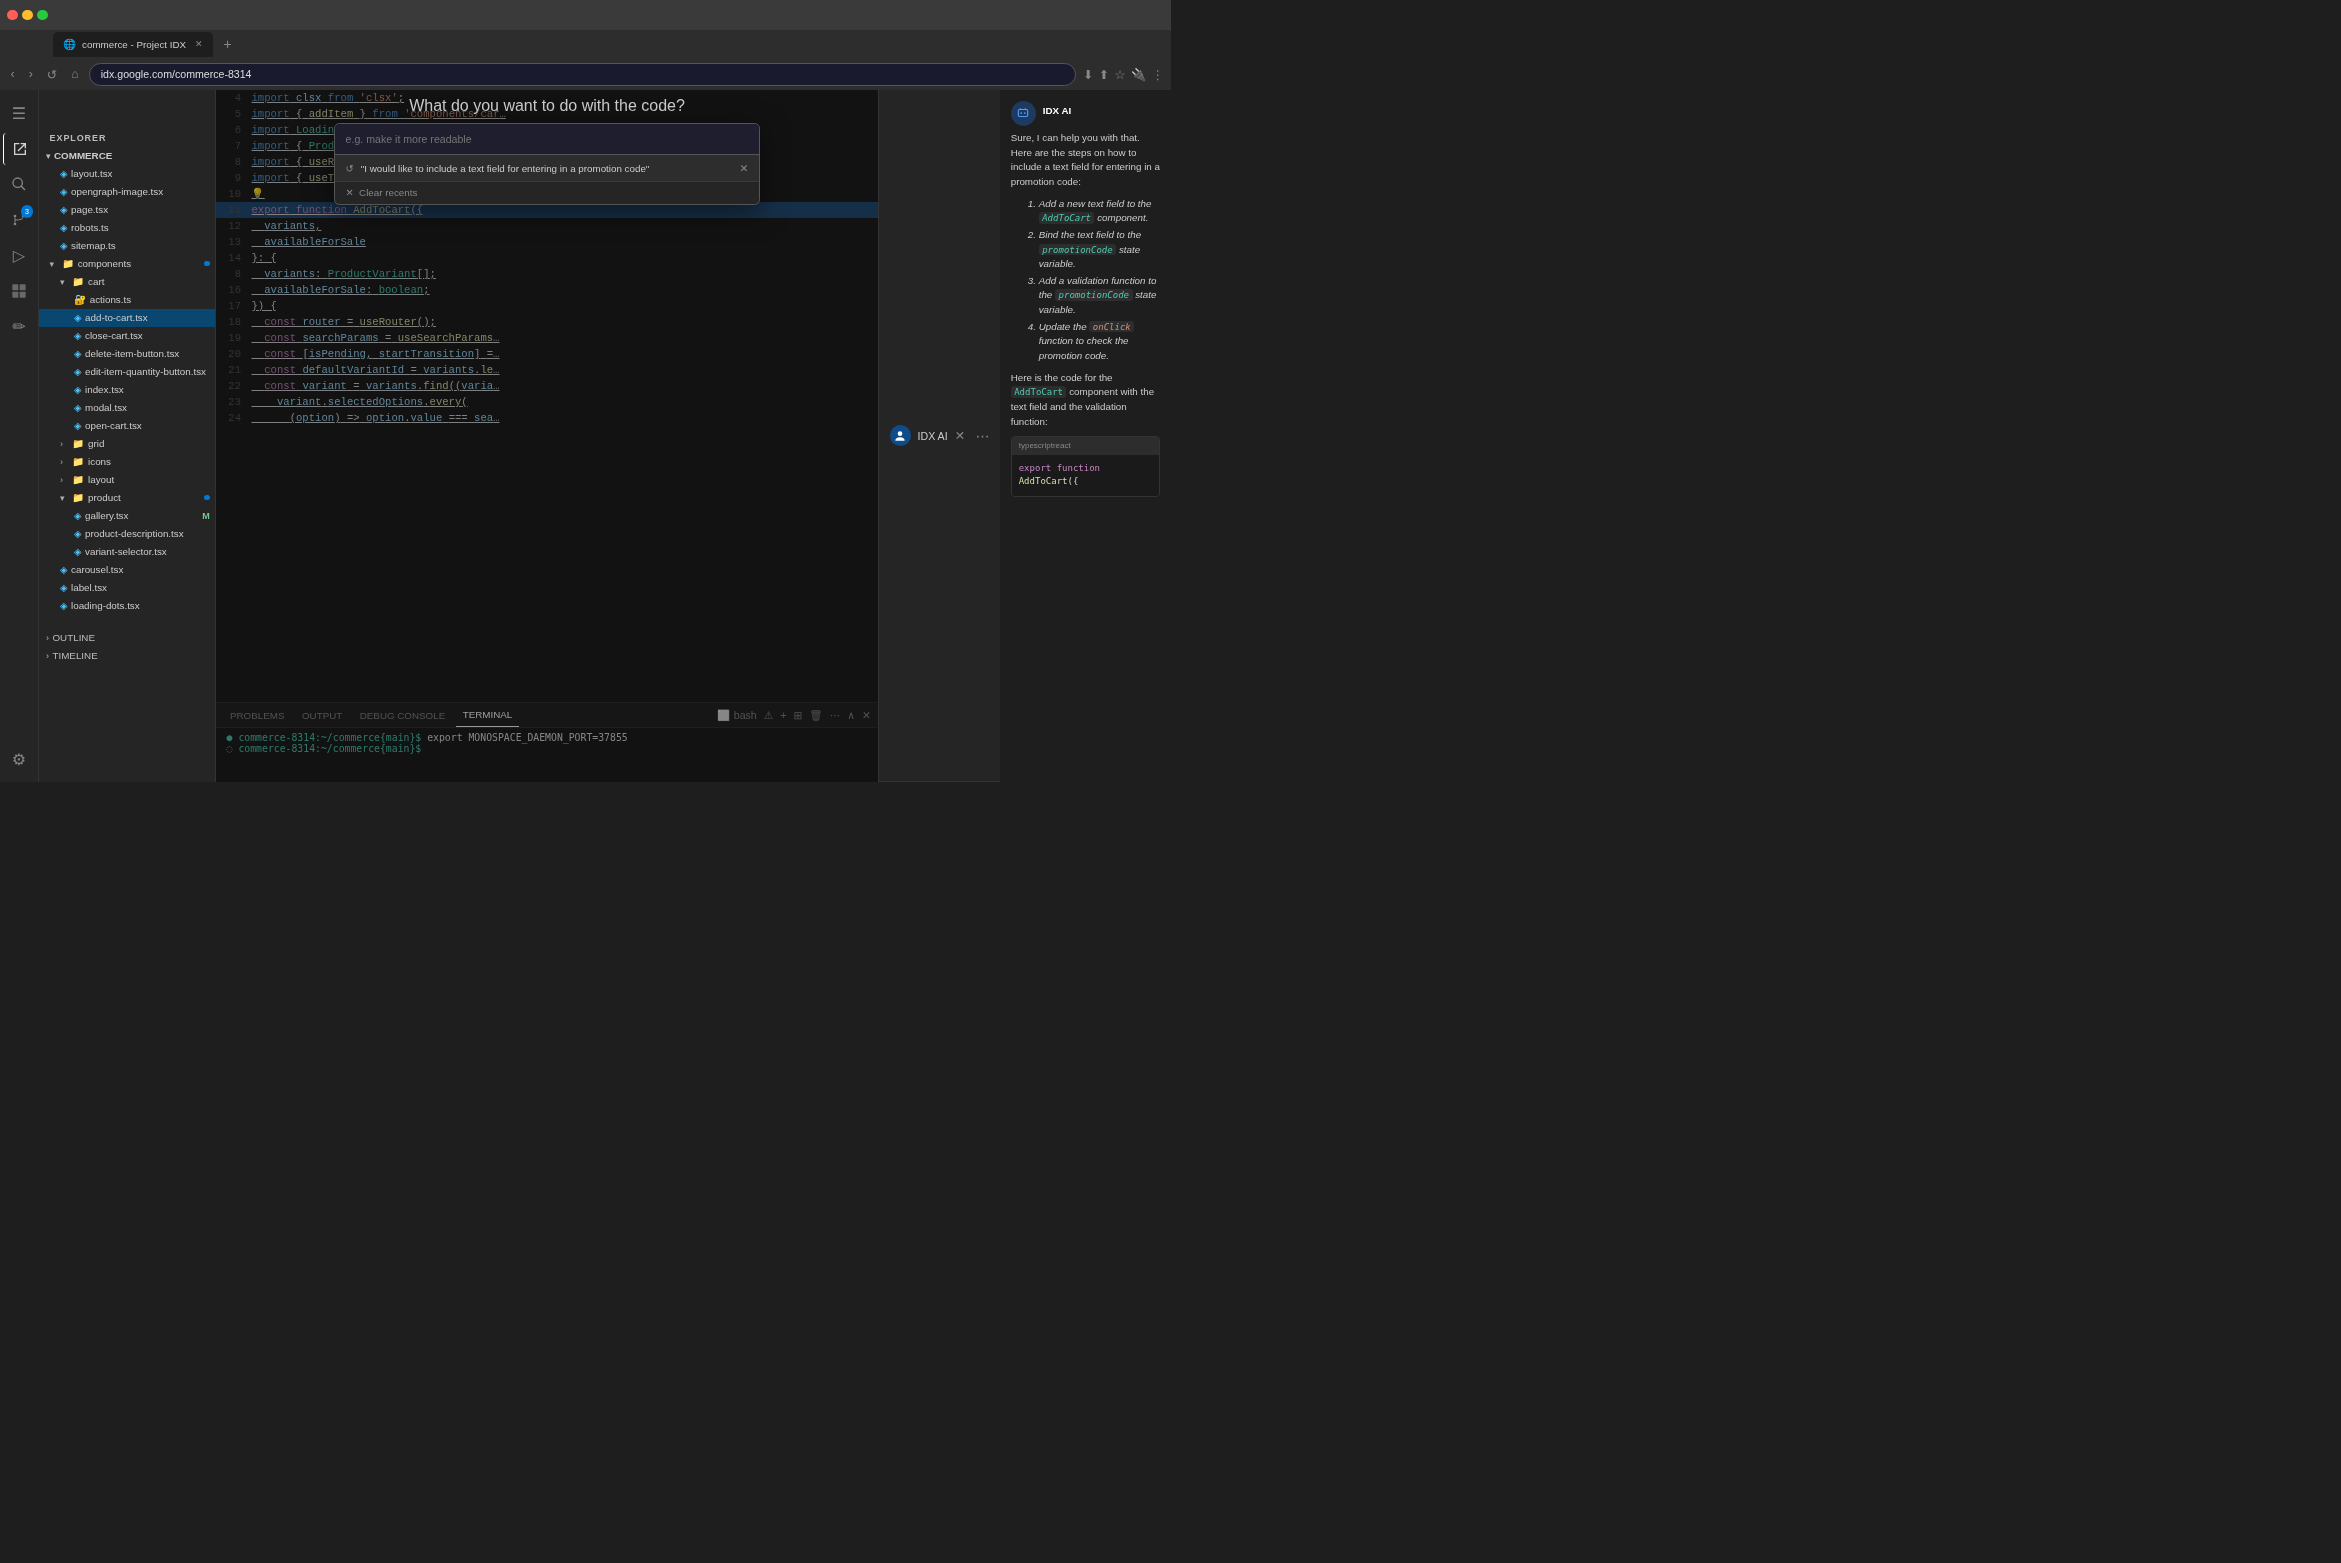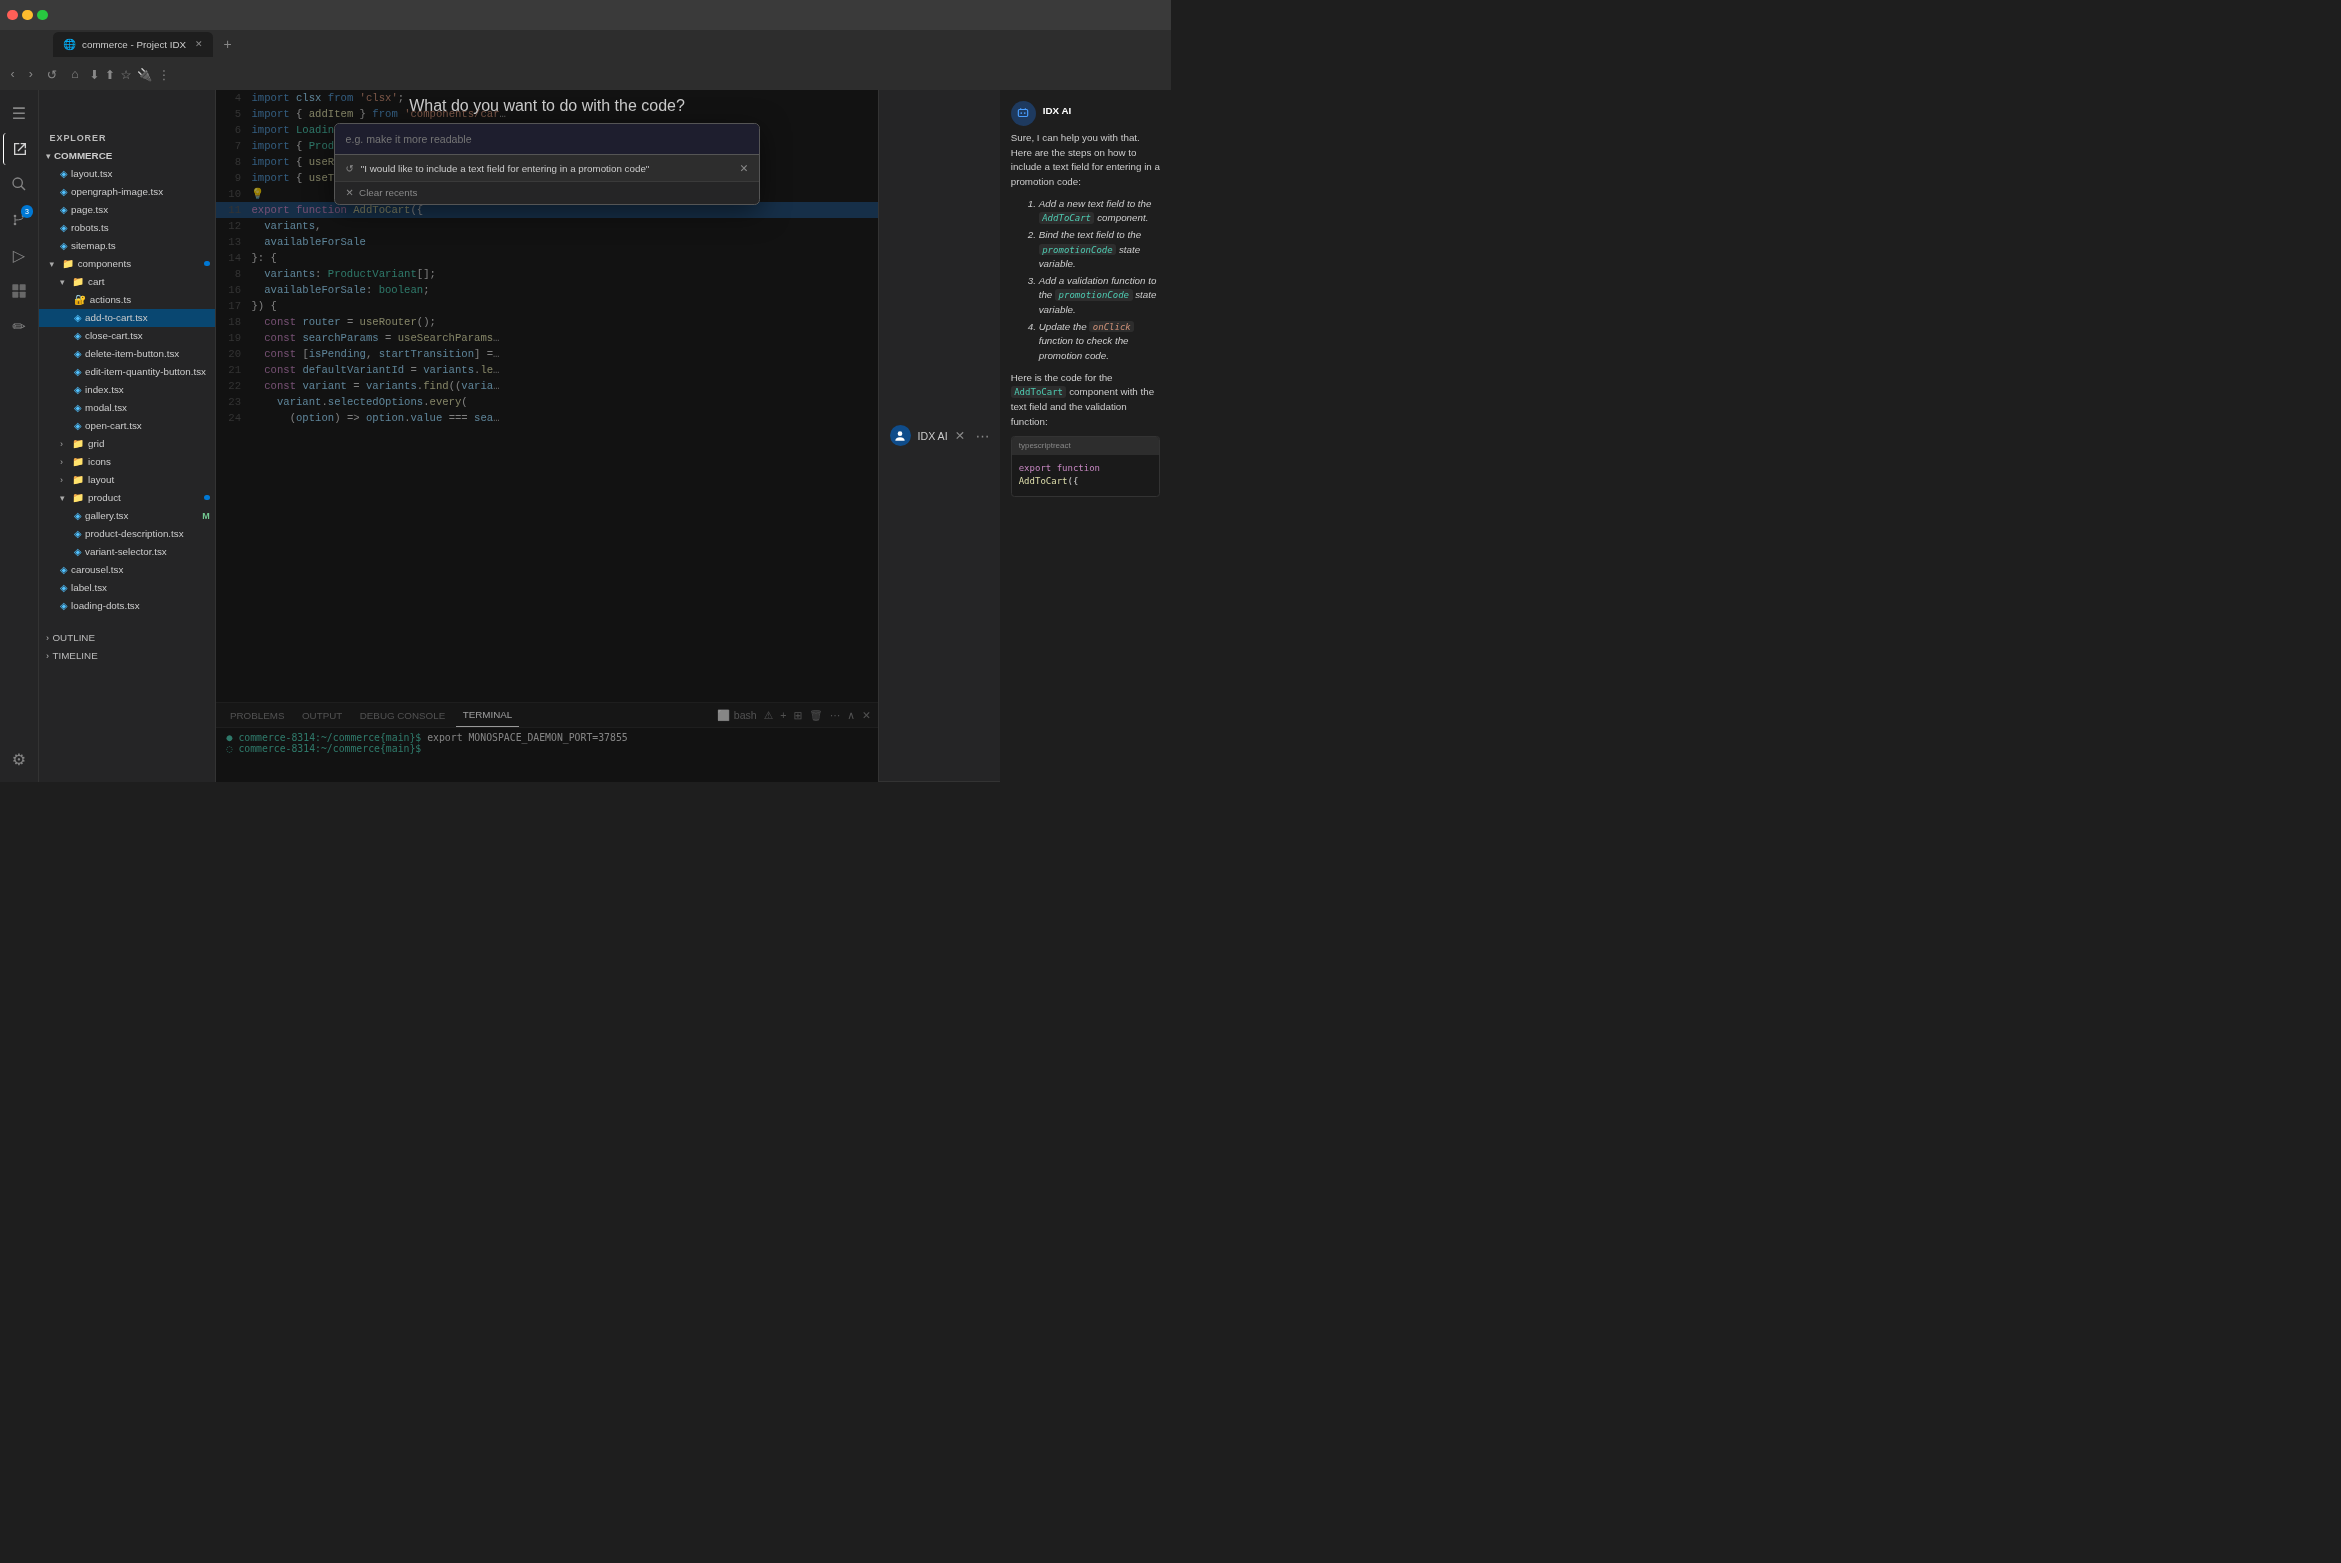--- a/index.html
+++ b/index.html
@@ -293,21 +293,21 @@
       min-height: 16px;
     }
     .line-num {
       width: 32px;
       text-align: right;
       padding-right: 7px;
       color: #555;
       user-select: none;
       flex-shrink: 0;
     }
-    .line-content { flex: 1; padding-left: 3.5px; white-space: pre; color: #d4d4d4; }
+    .line-content { flex: 1; padding-left: 3.5px; white-space: pre; color: #d4d4d4; text-decoration: underline; }
     .kw { color: #c586c0; }
     .kw2 { color: #569cd6; }
     .fn { color: #dcdcaa; }
     .str { color: #ce9178; }
     .var { color: #9cdcfe; }
     .op { color: #d4d4d4; }
     .type { color: #4ec9b0; }
     .highlighted { background: #264f78; }
 
     
@@ -440,20 +440,23 @@
     <span class="tab-close">✕</span>
   </div>
   <div class="tab-new">+</div>
 </div>
 
 <div class="address-bar">
   <span class="nav-btn">‹</span>
   <span class="nav-btn">›</span>
   <span class="nav-btn">↺</span>
   <span class="nav-btn">⌂</span>
+  <div class="address-input">
+    <span>idx.google.com/commerce-8314</span>
+  </div>
   <div class="browser-actions">
     <span>⬇</span>
     <span>⬆</span>
     <span>☆</span>
     <span>🔌</span>
     <span>⋮</span>
   </div>
 </div>
 
 <div class="ide-container">

